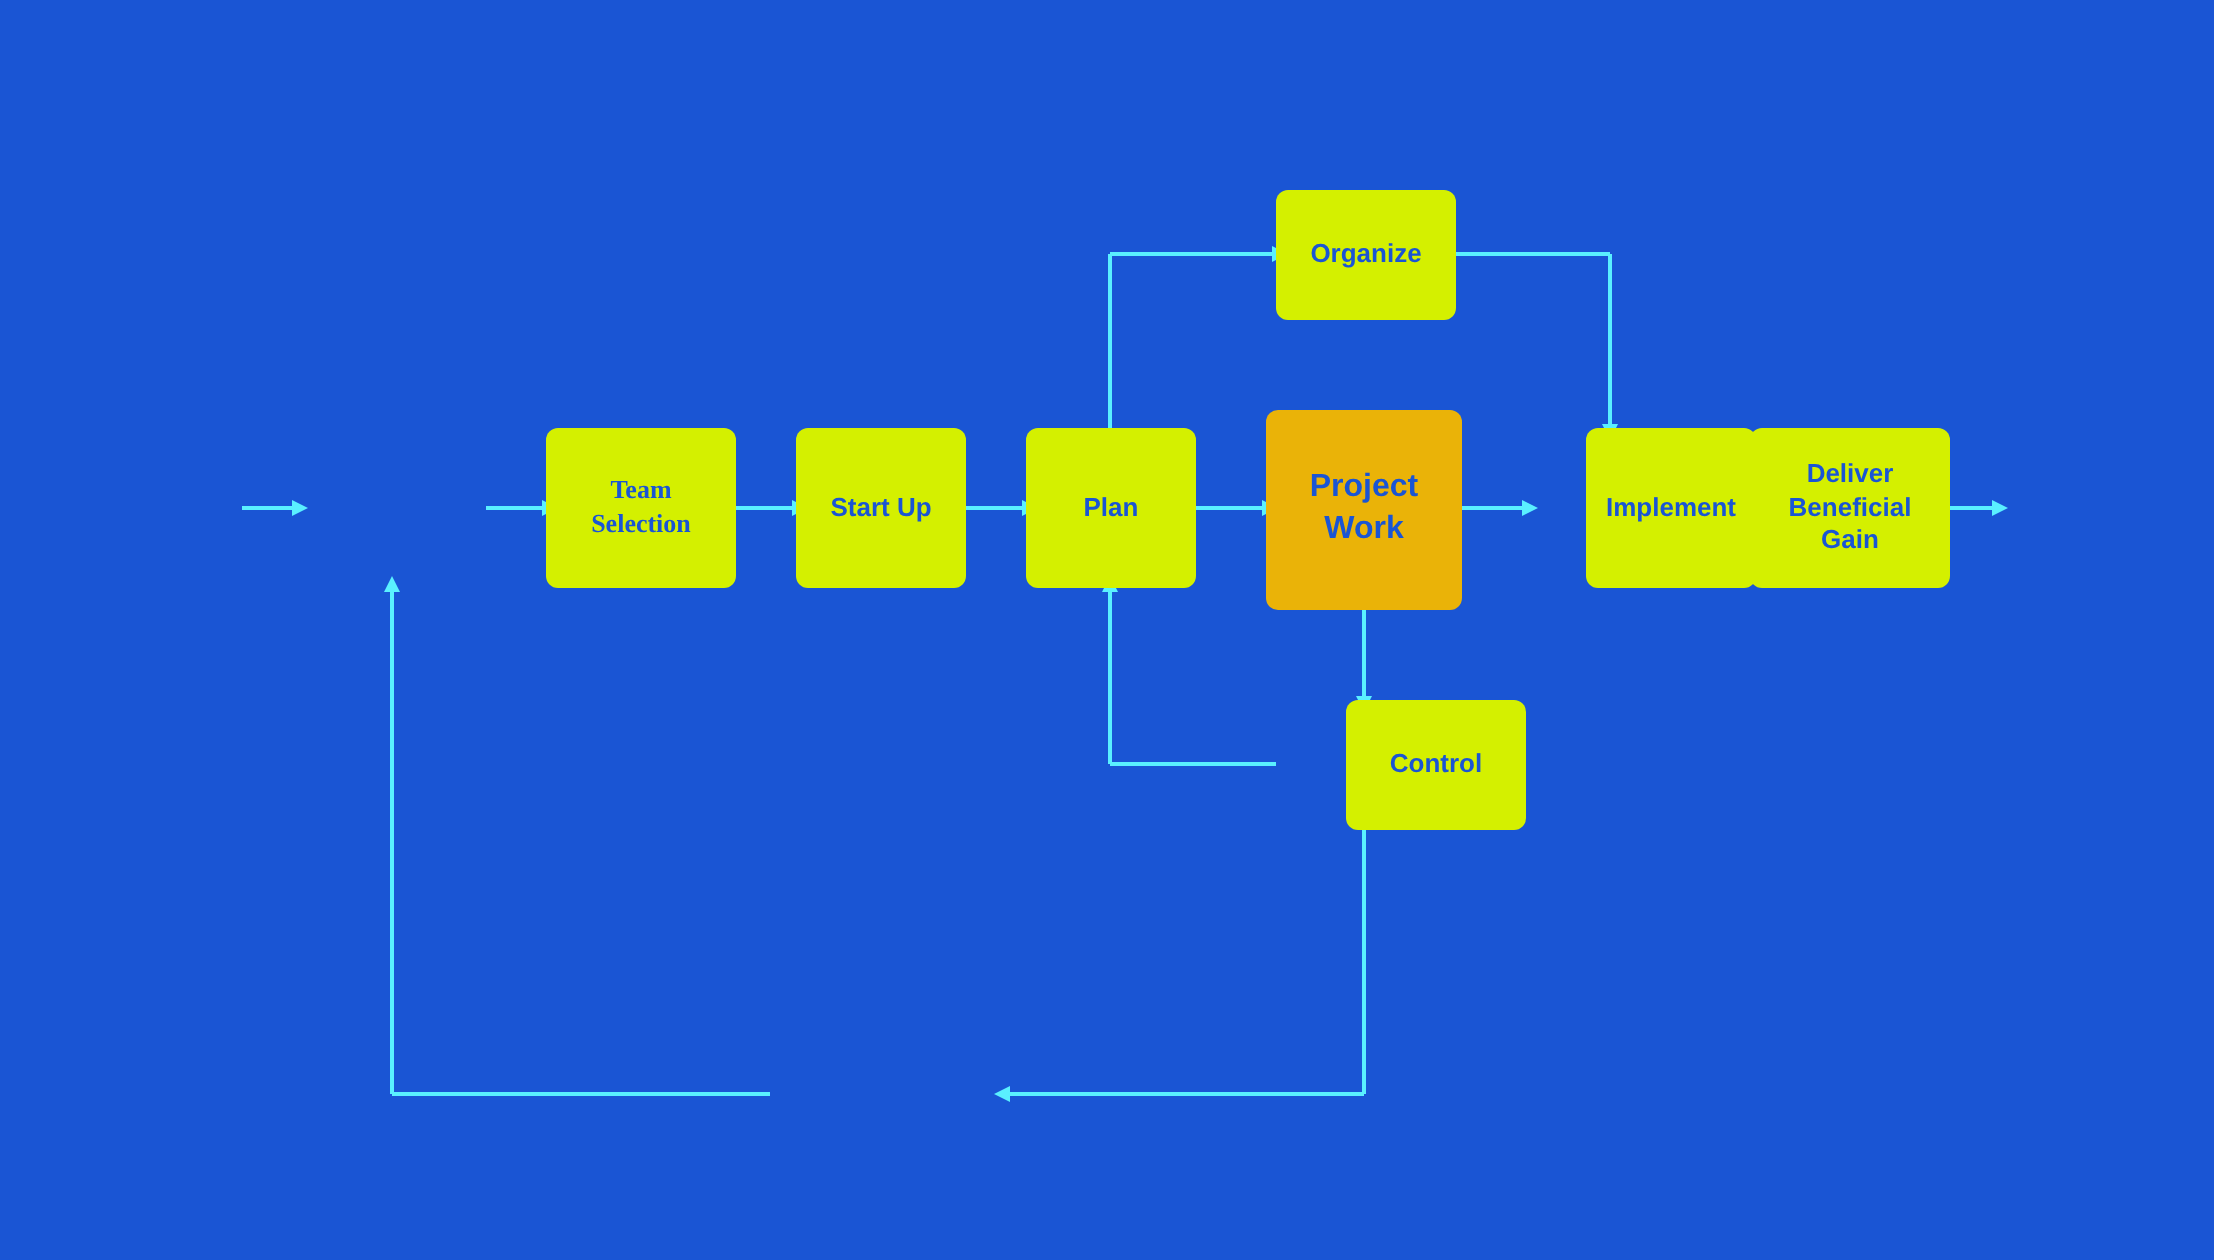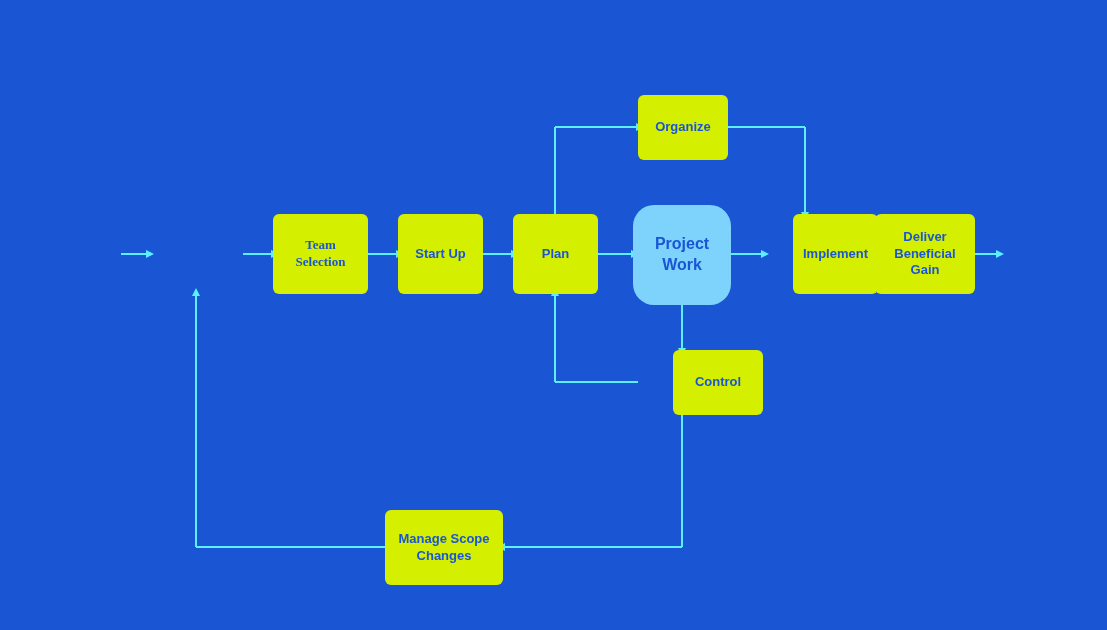--- a/index.html
+++ b/index.html
@@ -24,24 +24,23 @@
       align-items: center;
       justify-content: center;
       text-align: center;
       color: #1a55d4;
       font-weight: bold;
       font-size: 13px;
       line-height: 1.3;
       padding: 6px;
     }
     .box.green {
-      background-color: #7dd3fc;
+      background-color: #eab308;
       font-size: 16px;
       font-weight: 900;
-      border-radius: 21px;
     }
     svg.arrows {
       position: absolute;
       top: 0; left: 0;
       width: 1107px;
       height: 630px;
       pointer-events: none;
     }
     svg.arrows line, svg.arrows path, svg.arrows polyline {
       stroke: #5af0ff;
@@ -120,15 +119,14 @@
 
   <div class="box" style="left:763px; top:214px; width:85px; height:80px;margin-left:30px;">Implement</div>
 
   <div class="box" style="left:875px; top:214px; width:100px; height:80px;">Deliver Beneficial Gain</div>
 
 
   <div class="box" style="left:638px; top:95px; width:90px; height:65px;">Organize</div>
 
   <div class="box" style="left:673px; top:350px; width:90px; height:65px;">Control</div>
 
-  <div class="box" style="left:385px; top:510px; width:118px; height:75px;">Manage Scope Changes</div>
 
 </div>
 
 </body></html>

